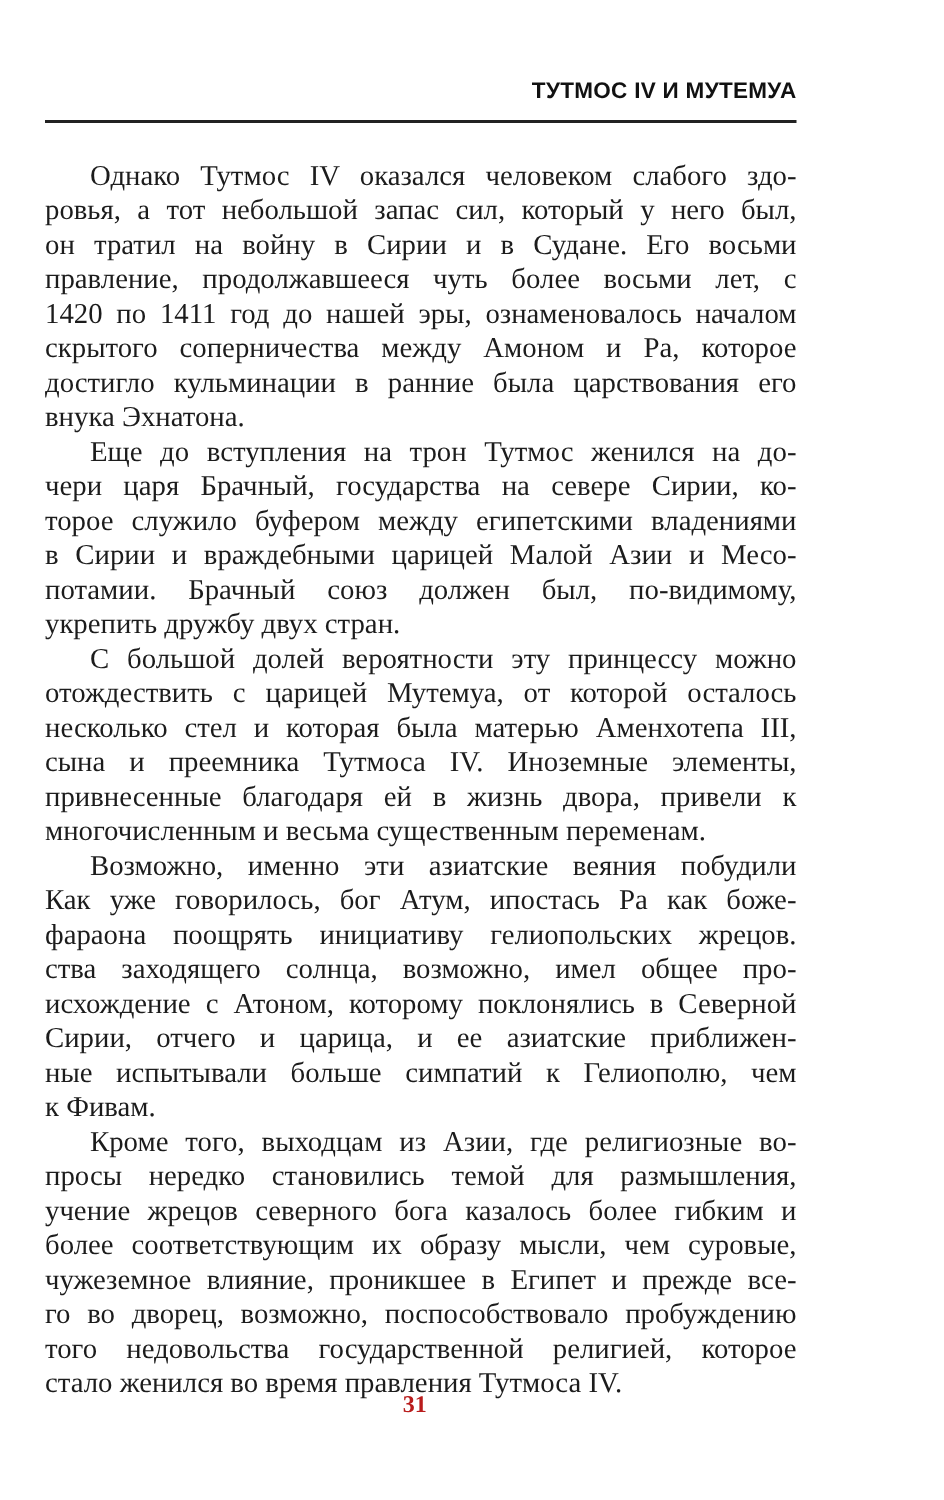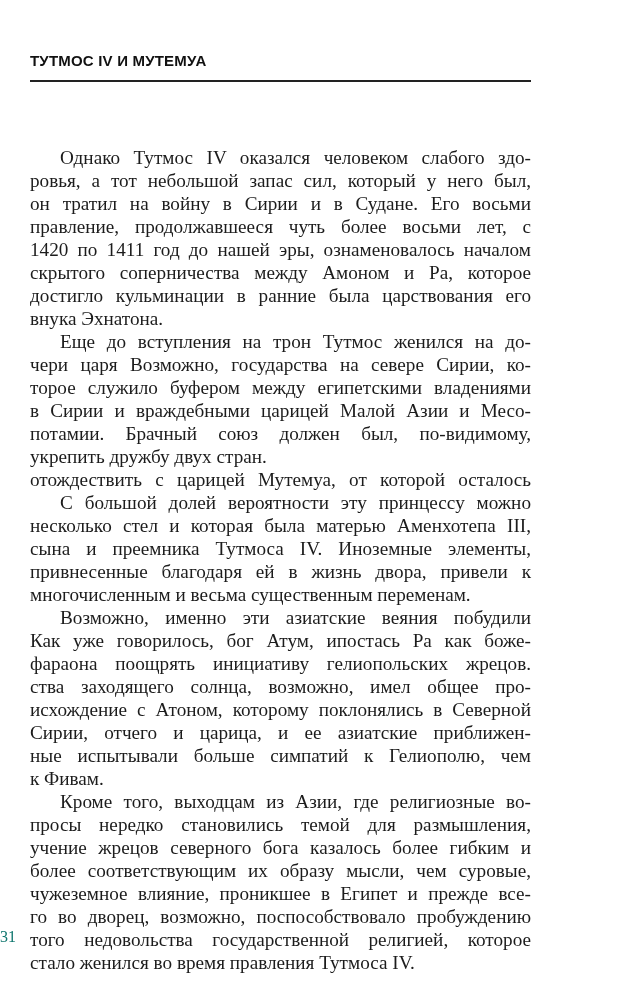--- a/index.html
+++ b/index.html
@@ -1,38 +1,38 @@
 <!DOCTYPE html>
 <html><head>
 <meta charset="utf-8">
 <style>
   html, body { margin:0; padding:0; }
   body {
     width:629px; height:1000px; background:#ffffff; position:relative; overflow:hidden;
     color:#1a1a1a;
   }
   .header {
-    position:absolute; left:30px; top:52px; width:501px; text-align:left;
+    position:absolute; left:30px; top:52px; width:501px; text-align:right;
     font-family:"Liberation Sans", sans-serif; font-weight:bold; font-size:15px;
     letter-spacing:0.2px; color:#111;
   }
   .rule {
     position:absolute; left:30px; top:80px; width:501px; height:2px; background:#222;
   }
   .body-text {
     position:absolute; left:30px; top:106px; width:501px;
     font-family:"Liberation Serif", serif; font-size:19.2px; line-height:23px;
-    text-align:justify; color:#1c1c1c;margin-top:40px;
+    text-align:justify; color:#1c1c1c;
   }
   .line { display:block; white-space:nowrap; text-align:justify; text-align-last:justify; height:23px; }
   .line.last { text-align-last:left; }
   .line.indent { padding-left:30px; }
   .page-num {
-    position:absolute; left:0; width:553px; top:928px; 
-    font-family:"Liberation Serif", serif; font-size:16px; color:#0f766e;
+    position:absolute; left:0; width:553px; top:928px; text-align:center;
+    font-family:"Liberation Serif", serif; font-size:16px; color:#b91c1c;font-weight:bold;
   }
 </style>
 </head>
 <body>
 
 <div class="header">ТУТМОС IV И МУТЕМУА</div>
 <div class="rule"></div>
 
 <div class="body-text" id="body">
     <div>
@@ -40,29 +40,29 @@
       <span class="line">ровья, а тот небольшой запас сил, который у него был,</span>
       <span class="line">он тратил на войну в Сирии и в Судане. Его восьми</span>
       <span class="line">правление, продолжавшееся чуть более восьми лет, с</span>
       <span class="line">1420 по 1411 год до нашей эры, ознаменовалось началом</span>
       <span class="line">скрытого соперничества между Амоном и Ра, которое</span>
       <span class="line">достигло кульминации в ранние была царствования его</span>
       <span class="line last">внука Эхнатона.</span>
     </div>
     <div>
       <span class="line indent">Еще до вступления на трон Тутмос женился на до-</span>
-      <span class="line">чери царя Возможно, государства на севере Сирии, ко-</span>
+      <span class="line">чери царя Брачный, государства на севере Сирии, ко-</span>
       <span class="line">торое служило буфером между египетскими владениями</span>
       <span class="line">в Сирии и враждебными царицей Малой Азии и Месо-</span>
       <span class="line">потамии. Брачный союз должен был, по-видимому,</span>
       <span class="line last">укрепить дружбу двух стран.</span>
     </div>
     <div>
+      <span class="line indent">С большой долей вероятности эту принцессу можно</span>
       <span class="line">отождествить с царицей Мутемуа, от которой осталось</span>
-      <span class="line indent">С большой долей вероятности эту принцессу можно</span>
       <span class="line">несколько стел и которая была матерью Аменхотепа III,</span>
       <span class="line">сына и преемника Тутмоса IV. Иноземные элементы,</span>
       <span class="line">привнесенные благодаря ей в жизнь двора, привели к</span>
       <span class="line last">многочисленным и весьма существенным переменам.</span>
     </div>
     <div>
       <span class="line indent">Возможно, именно эти азиатские веяния побудили</span>
       <span class="line">Как уже говорилось, бог Атум, ипостась Ра как боже-</span>
       <span class="line">фараона поощрять инициативу гелиопольских жрецов.</span>
       <span class="line">ства заходящего солнца, возможно, имел общее про-</span>

